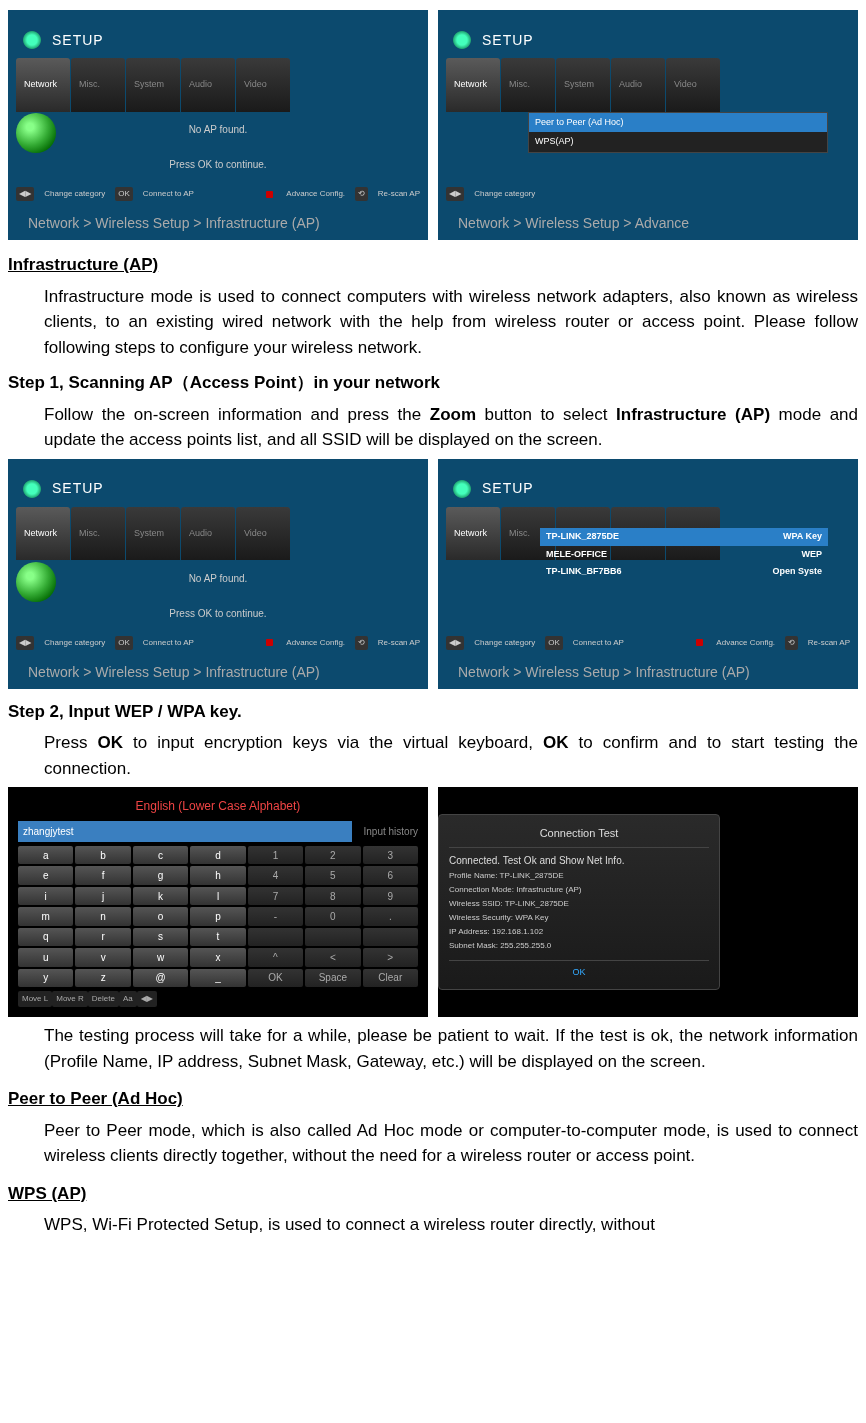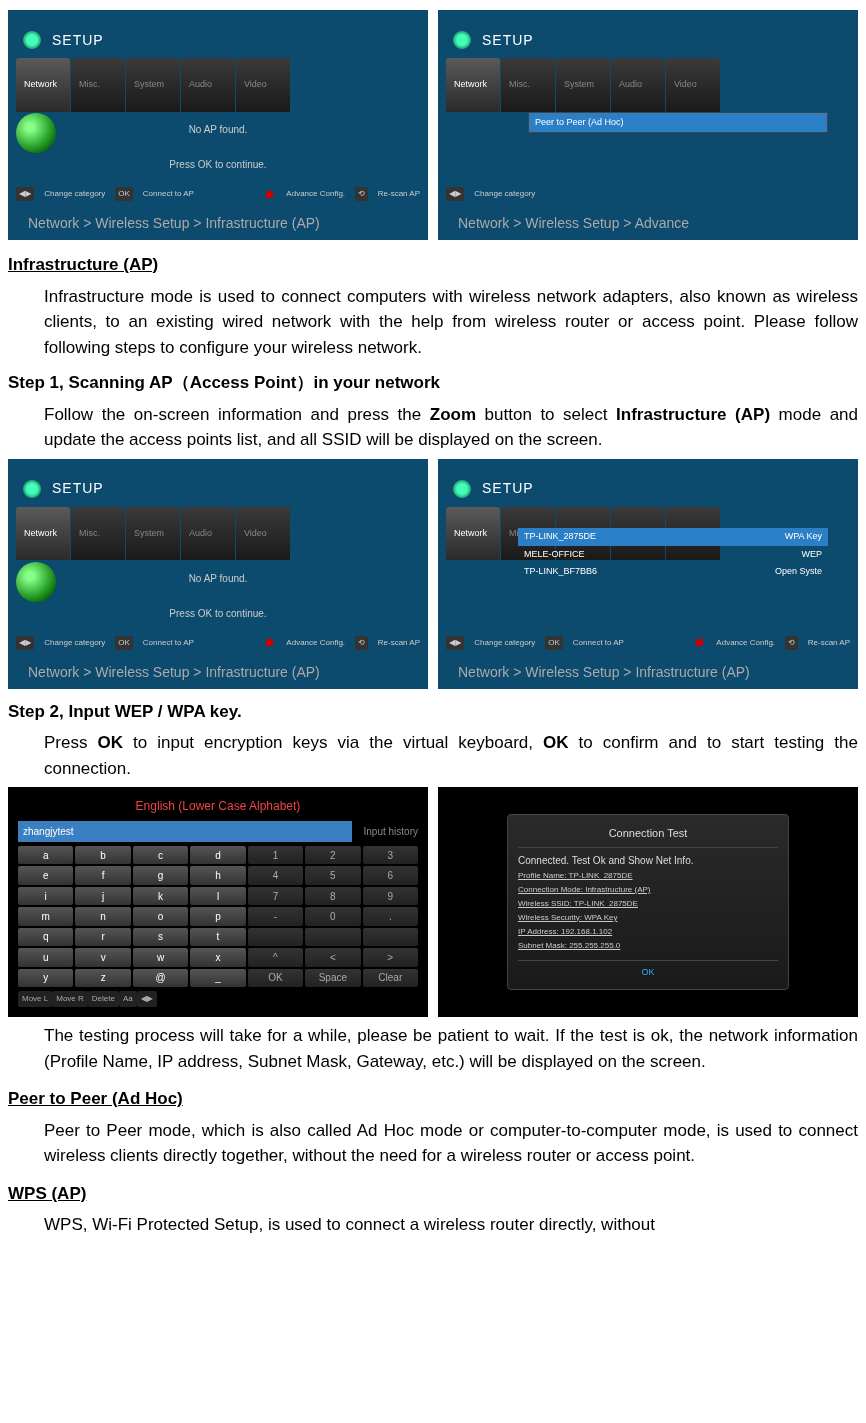--- a/index.html
+++ b/index.html
@@ -84,22 +84,23 @@
     padding: 3px 6px;
     color: #fff;
     font-size: 9px;
   }
   .dd-item.sel {
     background: #2a7fc7;
   }
   .ss-apl-list {
     position: absolute;
     top: -32px;
-    left: 80px;
+    left: 102px;
     right: 30px;
+    font-weight: bold;
   }
   .ap-row {
     display: flex;
     justify-content: space-between;
     padding: 2px 6px;
     font-size: 9px;
     color: #fff;
   }
   .ap-row.sel {
     background: #2a7fc7;
@@ -179,21 +180,21 @@
     margin-top: 4px;
   }
   .kb-bottom span { background: #222; padding: 2px 4px; border-radius: 2px; }
 
   .conn-test {
     background: #000;
     width: 420px;
     height: 230px;
     display: flex;
     align-items: center;
-    justify-content: center;
+    justify-content: flex-start;
     position: relative;
   }
   .conn-panel {
     background: linear-gradient(#2a2a2a, #1a1a1a);
     width: 260px;
     border: 1px solid #444;
     border-radius: 4px;
     padding: 10px;
     font-size: 9px;
     color: #ddd;
@@ -206,21 +207,20 @@
     margin-bottom: 5px;
   }
   .conn-msg {
     margin-bottom: 0;
     font-size: 10px;
   }
   .conn-row {
     font-size: 8px;
     margin: 2px 0;
     color: #ccc;
-    text-decoration: underline;
   }
   .conn-ok {
     text-align: center;
     color: #3af;
     border-top: 1px solid #444;
     padding-top: 5px;
     margin-top: 8px;
   }
 
   h3 {
@@ -293,20 +293,21 @@
     <div class="ss-tabs">
       <div class="ss-tab active">Network</div>
       <div class="ss-tab">Misc.</div>
       <div class="ss-tab">System</div>
       <div class="ss-tab">Audio</div>
       <div class="ss-tab">Video</div>
     </div>
     <div class="ss-body">
       <div class="ss-dropdown">
         <div class="dd-item sel">Peer to Peer (Ad Hoc)</div>
+        <div class="dd-item">WPS(AP)</div>
       </div>
     </div>
     <div class="ss-footer">
       <span class="key">◀▶</span>
       <span>Change category</span>
     </div>
     <div class="ss-breadcrumb">Network &gt; Wireless Setup &gt; Advance</div>
   </div>
 </div>
 

